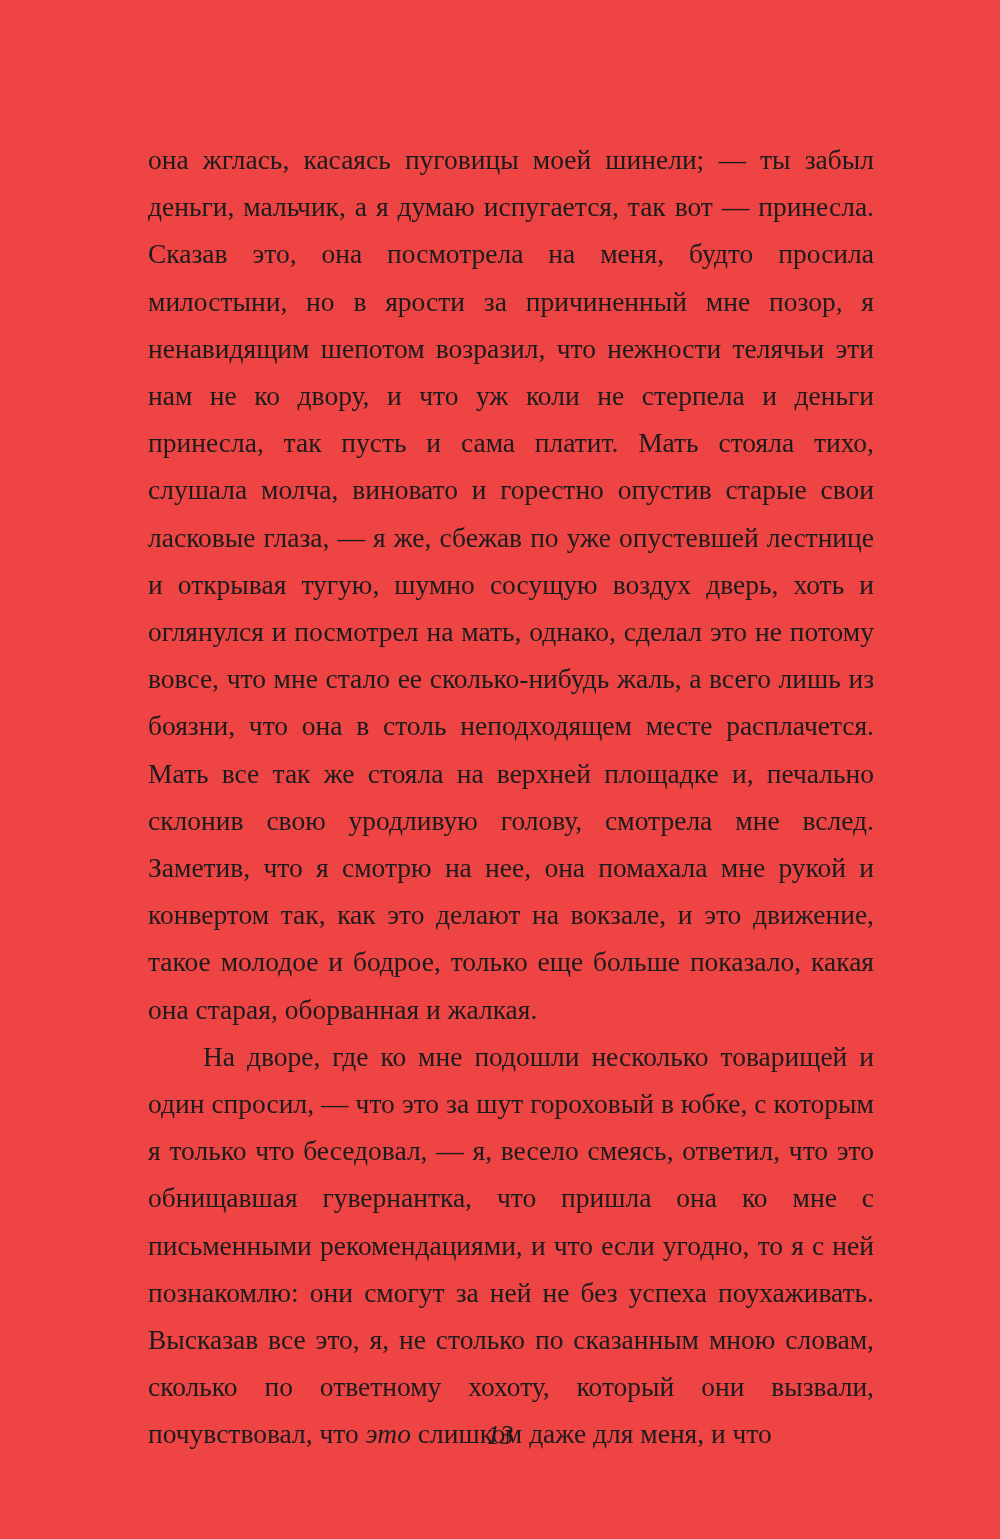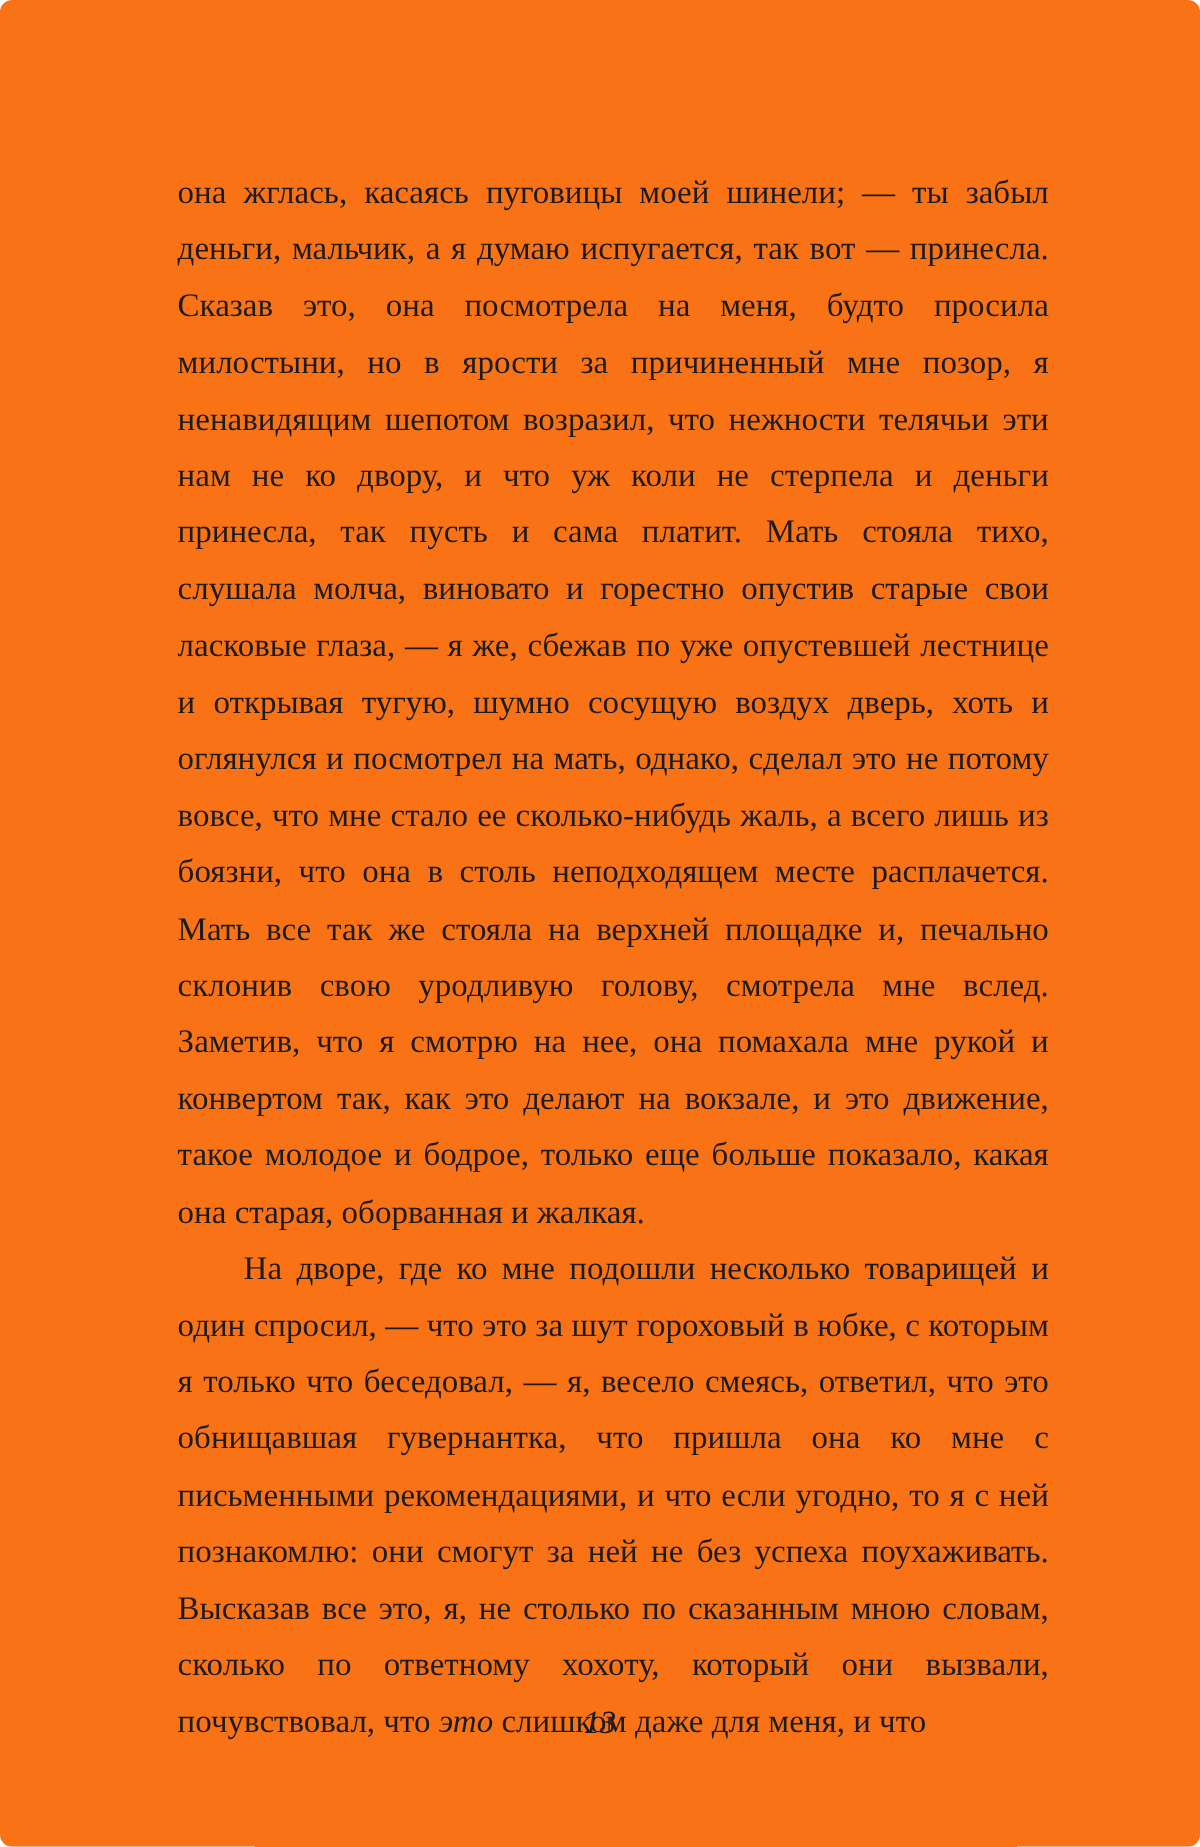--- a/index.html
+++ b/index.html
@@ -4,24 +4,23 @@
 <style>
   html, body {
     margin: 0;
     padding: 0;
     background: #ffffff;
   }
   .page {
     position: relative;
     width: 1000px;
     height: 1539px;
-    background: #f97316;
+    background: #ef4444;
     overflow: hidden;
     box-sizing: border-box;
-    border-radius: 10px;
   }
   .text-block {
     position: absolute;
     left: 148px;
     top: 136px;
     width: 726px;
     font-family: "Liberation Serif", "DejaVu Serif", serif;
     font-size: 27.5px;
     line-height: 47.2px;
     color: #1c1c1c;

